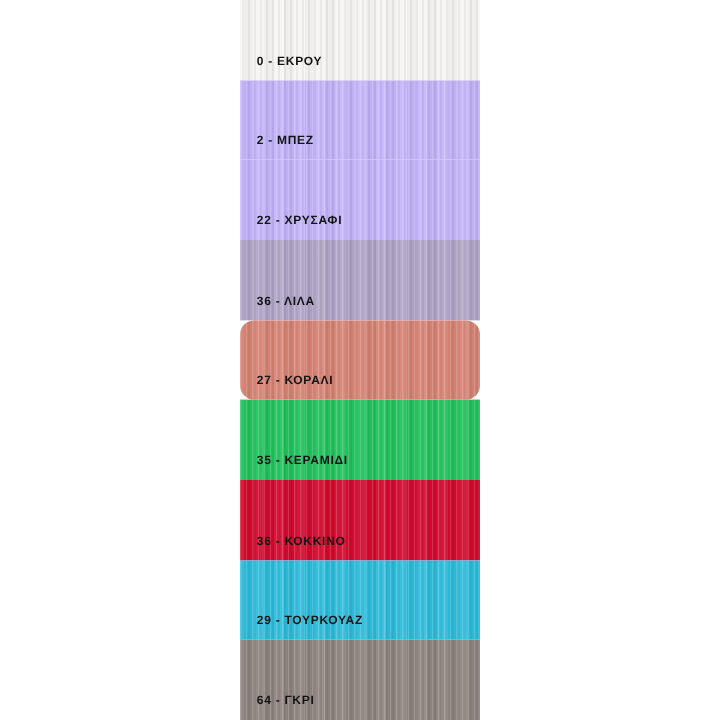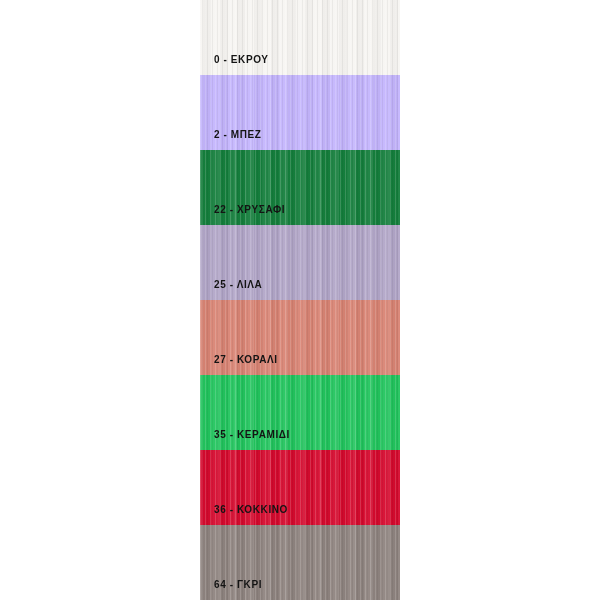--- a/index.html
+++ b/index.html
@@ -100,40 +100,43 @@
   <div id="swatch-stack">
 
     <div class="swatch-band" style="background-color: rgb(247, 245, 242);">
       <span class="swatch-label">0 - ΕΚΡΟΥ</span>
     </div>
 
     <div class="swatch-band" style="background-color: #c4b5fd;">
       <span class="swatch-label">2 - ΜΠΕΖ</span>
     </div>
 
-    <div class="swatch-band" style="background-color: #15803d;">
+    <div class="swatch-band" style="background-color: #c4b5fd;">
       <span class="swatch-label">22 - ΧΡΥΣΑΦΙ</span>
     </div>
 
     <div class="swatch-band" style="background-color: rgb(178, 166, 200);">
-      <span class="swatch-label">25 - ΛΙΛΑ</span>
+      <span class="swatch-label">36 - ΛΙΛΑ</span>
     </div>
 
-    <div class="swatch-band" style="background-color: rgb(217, 132, 116);">
+    <div class="swatch-band" style="background-color: rgb(217, 132, 116); border-radius: 12px;">
       <span class="swatch-label">27 - ΚΟΡΑΛΙ</span>
     </div>
 
     <div class="swatch-band" style="background-color: #22c55e;">
       <span class="swatch-label">35 - ΚΕΡΑΜΙΔΙ</span>
     </div>
 
     <div class="swatch-band" style="background-color: rgb(214, 10, 46); text-align: center;">
       <span class="swatch-label">36 - ΚΟΚΚΙΝΟ</span>
     </div>
 
+    <div class="swatch-band" style="background-color: rgb(45, 190, 222);">
+      <span class="swatch-label">29 - ΤΟΥΡΚΟΥΑΖ</span>
+    </div>
 
 
     <div class="swatch-band" style="background-color: rgb(143, 132, 128);">
       <span class="swatch-label">64 - ΓΚΡΙ</span>
     </div>
 
   </div>
 </div>
 
 </body></html>

